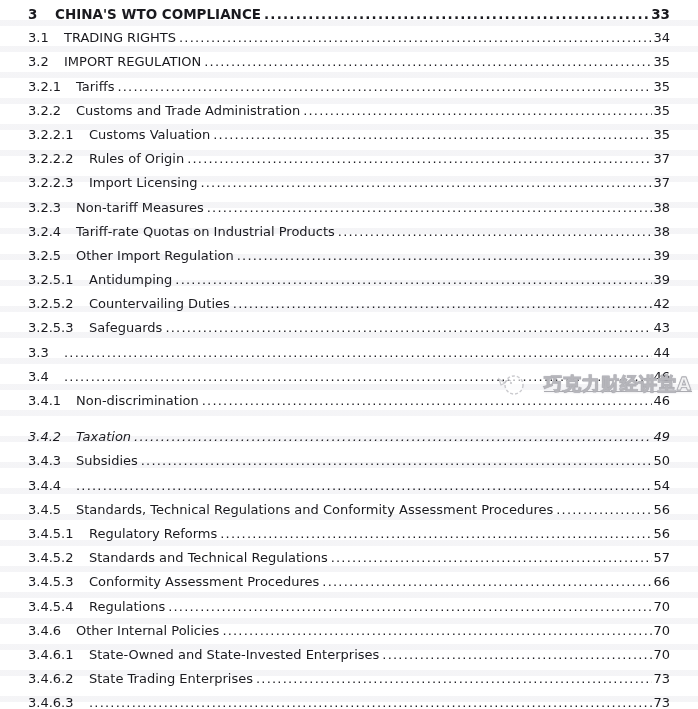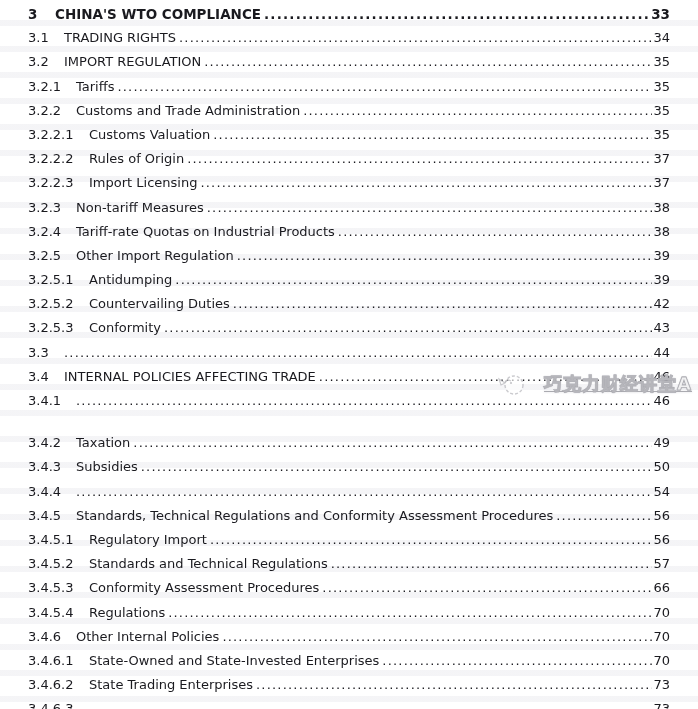--- a/index.html
+++ b/index.html
@@ -34,21 +34,21 @@
     align-items: baseline;
     height: 24.2px;
     line-height: 24.2px;
     font-size: 13px;
     white-space: nowrap;
   }
   .row.bold {
     font-weight: bold;
     font-size: 13.5px;
   }
-  .gap-before { margin-top: 18px; }
+  .gap-before { margin-top: 12px; font-style: italic; }
   .num { flex: 0 0 auto; }
   .row.l1 .num { width: 27px; }
   .row.l2 .num { width: 36px; }
   .row.l3 .num { width: 48px; }
   .row.l4 .num { width: 61px; }
   .label {
     flex: 0 0 auto;
     padding-right: 3px;
   }
   .dots {
@@ -158,37 +158,37 @@
     <span class="pagenum">39</span>
   </div>
       <div class="row l4">
     <span class="num">3.2.5.2</span>
     <span class="label">Countervailing Duties</span>
     <span class="dots">................................................................................................................................................................................................................................................................................................................................................................................................................</span>
     <span class="pagenum">42</span>
   </div>
       <div class="row l4">
     <span class="num">3.2.5.3</span>
-    <span class="label">Conformity</span>
+    <span class="label">Safeguards</span>
     <span class="dots">................................................................................................................................................................................................................................................................................................................................................................................................................</span>
     <span class="pagenum">43</span>
   </div>
       <div class="row l2">
     <span class="num">3.3</span>
     <span class="dots">................................................................................................................................................................................................................................................................................................................................................................................................................</span>
     <span class="pagenum">44</span>
   </div>
       <div class="row l2">
     <span class="num">3.4</span>
-    <span class="label">INTERNAL POLICIES AFFECTING TRADE</span>
     <span class="dots">................................................................................................................................................................................................................................................................................................................................................................................................................</span>
     <span class="pagenum">46</span>
   </div>
       <div class="row l3">
     <span class="num">3.4.1</span>
+    <span class="label">Non-discrimination</span>
     <span class="dots">................................................................................................................................................................................................................................................................................................................................................................................................................</span>
     <span class="pagenum">46</span>
   </div>
       <div class="row l3 gap-before">
     <span class="num">3.4.2</span>
     <span class="label">Taxation</span>
     <span class="dots">................................................................................................................................................................................................................................................................................................................................................................................................................</span>
     <span class="pagenum">49</span>
   </div>
       <div class="row l3">
@@ -203,21 +203,21 @@
     <span class="pagenum">54</span>
   </div>
       <div class="row l3">
     <span class="num">3.4.5</span>
     <span class="label">Standards, Technical Regulations and Conformity Assessment Procedures</span>
     <span class="dots">................................................................................................................................................................................................................................................................................................................................................................................................................</span>
     <span class="pagenum">56</span>
   </div>
       <div class="row l4">
     <span class="num">3.4.5.1</span>
-    <span class="label">Regulatory Import</span>
+    <span class="label">Regulatory Reforms</span>
     <span class="dots">................................................................................................................................................................................................................................................................................................................................................................................................................</span>
     <span class="pagenum">56</span>
   </div>
       <div class="row l4">
     <span class="num">3.4.5.2</span>
     <span class="label">Standards and Technical Regulations</span>
     <span class="dots">................................................................................................................................................................................................................................................................................................................................................................................................................</span>
     <span class="pagenum">57</span>
   </div>
       <div class="row l4">

